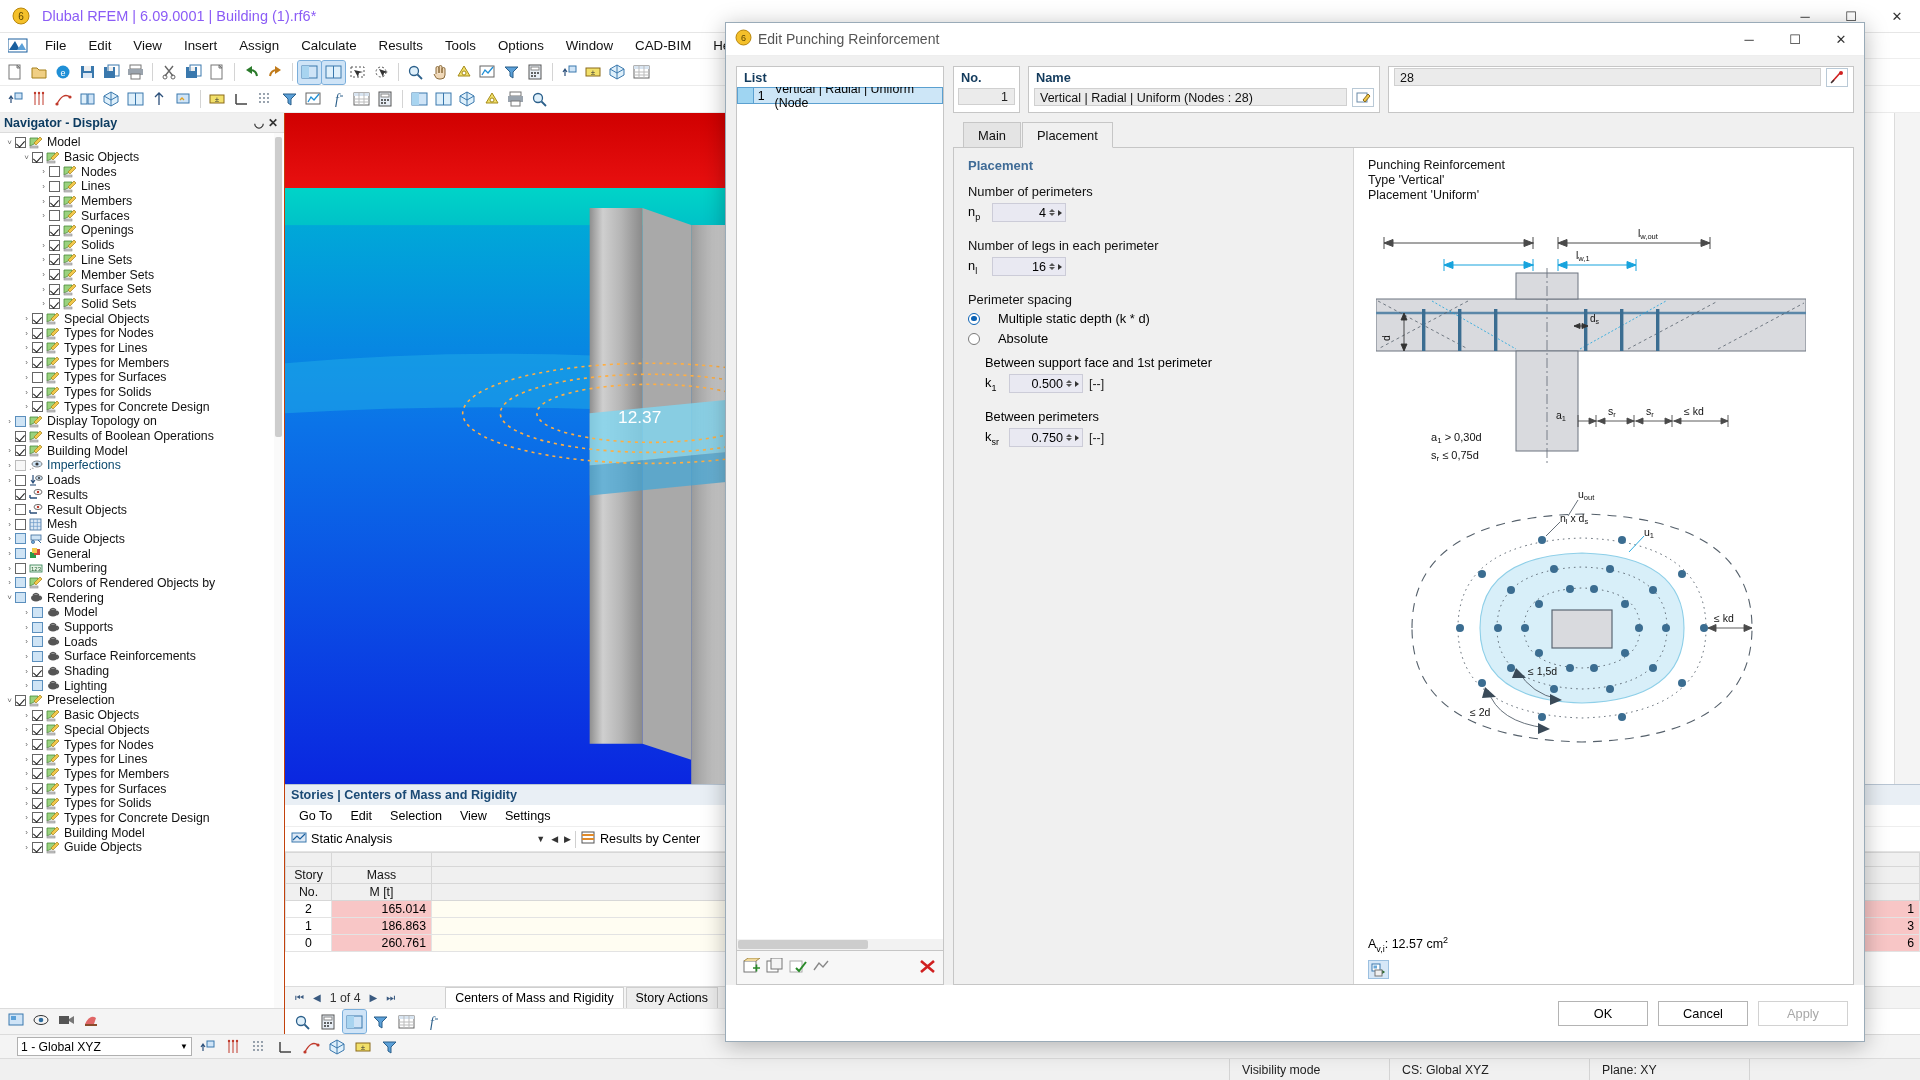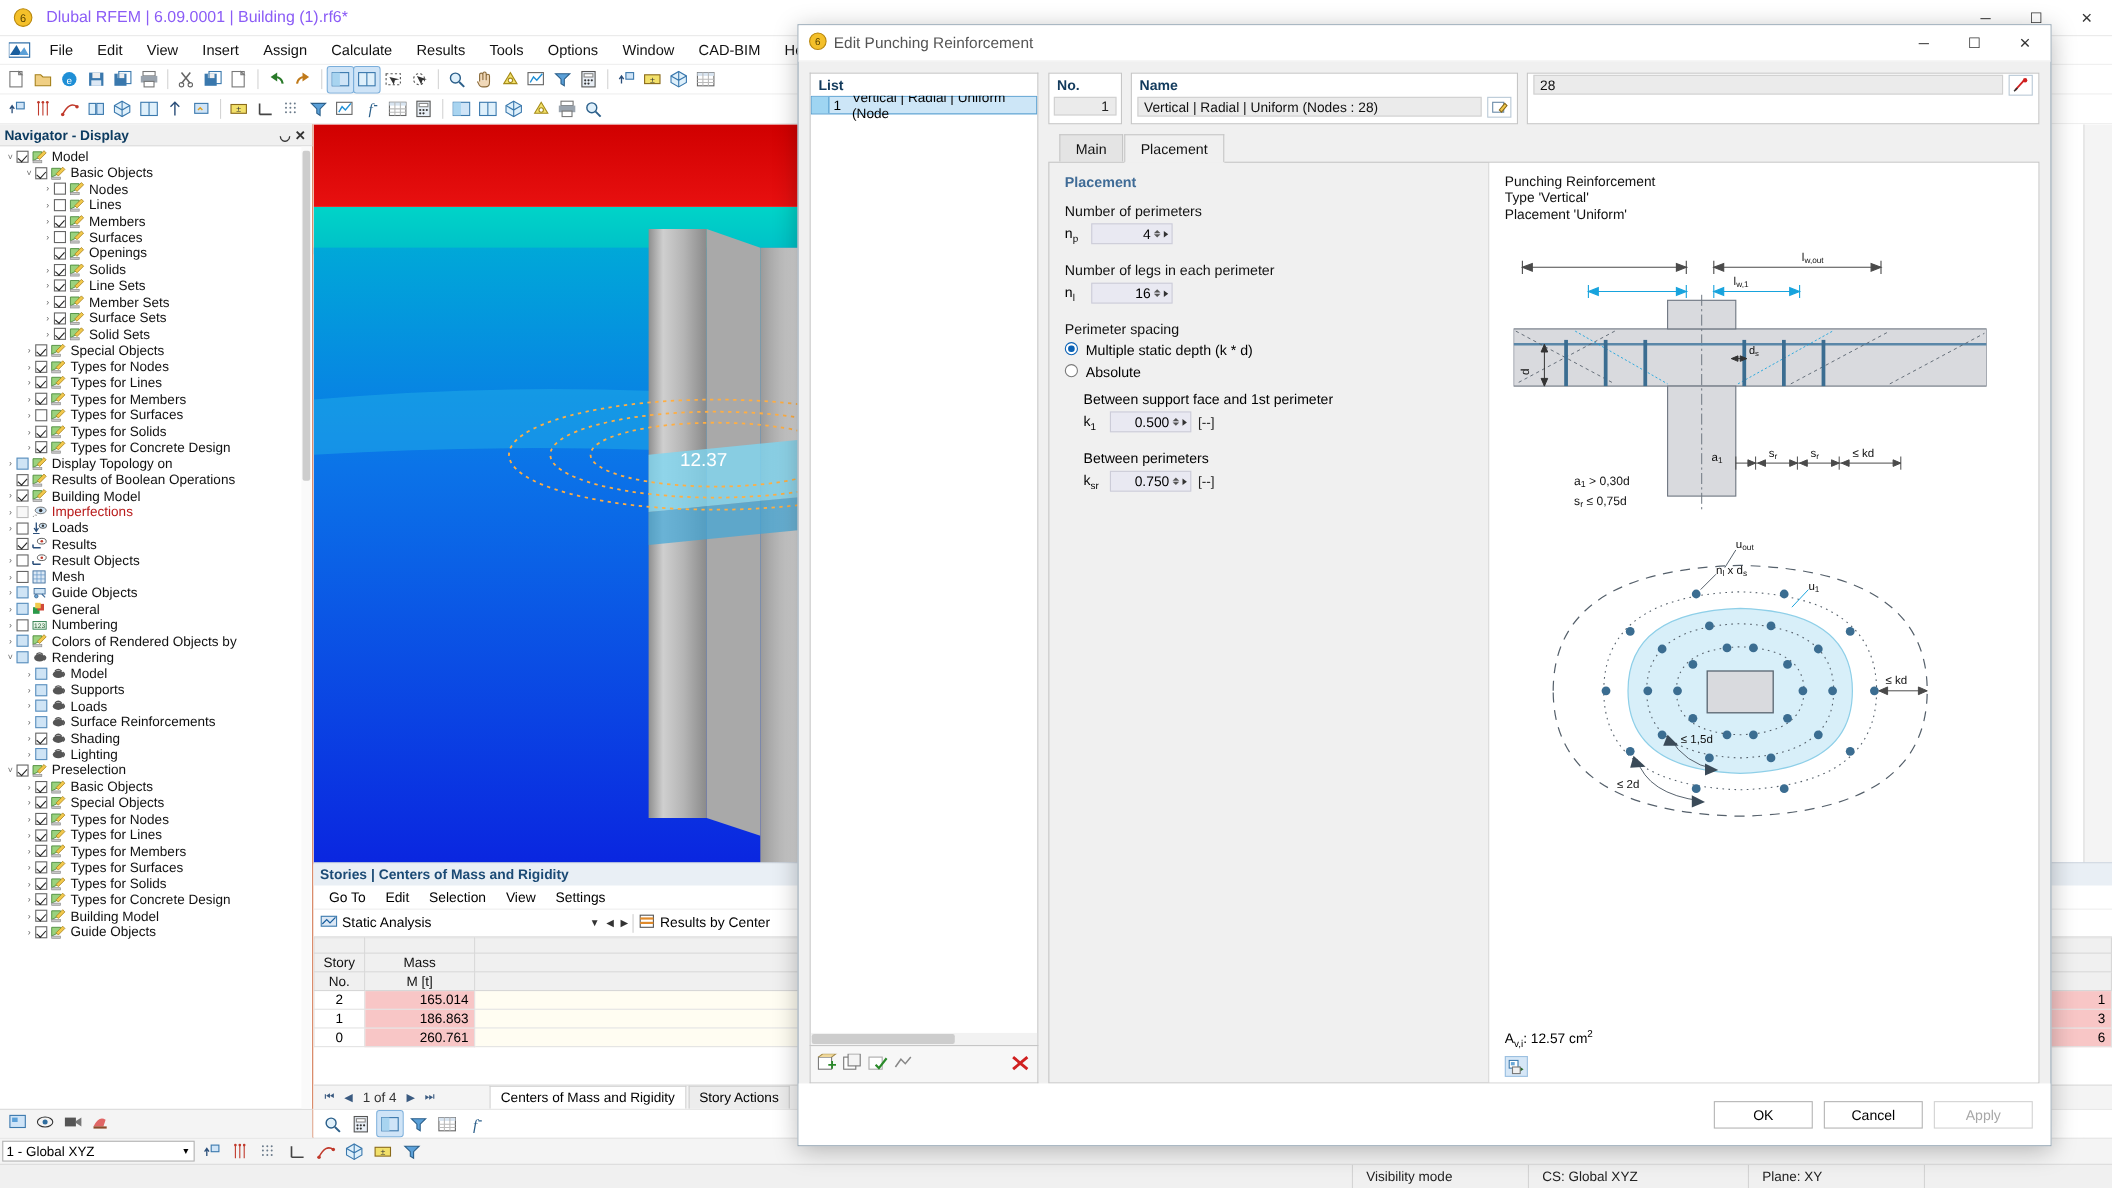--- a/index.html
+++ b/index.html
@@ -49,21 +49,21 @@
   .nav-tree { flex:1; overflow:hidden; padding-top:2px; position:relative; }
   .trow { height:14.7px; display:flex; align-items:center; font-size:12.3px; white-space:nowrap; color:#111; }
   .twist { width:11px; text-align:center; color:#666; font-size:8px; flex:0 0 auto; }
   .tchk { width:11px;height:11px;border:1px solid #666; background:#fff; margin-right:3px; flex:0 0 auto;
      position:relative; }
   .tchk.on::after { content:""; position:absolute; left:2px; top:1px; width:4px;height:7px;
      border:solid #222; border-width:0 1.4px 1.4px 0; transform:rotate(42deg); }
   .tchk.blue { background:#cfe4f5; border-color:#5b8fbd; }
   .tchk.dim { border-color:#bbb; background:#f7f7f7; }
   .ticon { width:14px;height:13px;margin-right:4px;flex:0 0 auto; }
-  .tlabel.dim { color:#b91c1c; }
+  .tlabel.dim { color:#0c4a6e; }
   .nav-scroll { position:absolute; right:1px; top:0; width:9px; height:100%; background:#fafafa; }
   .nav-thumb { position:absolute; right:1px; top:4px; width:7px; height:300px; background:#cdcdcd; border-radius:2px;}
   .nav-bottombar { height:26px; background:#f4f4f4; border-top:1px solid #dcdcdc; display:flex;
      align-items:center; gap:8px; padding-left:8px; }
 
   
   .view { flex:1; position:relative; background:#fff; overflow:hidden; }
   .render { position:absolute; left:0; top:0; right:0; bottom:0; }
 
   
@@ -92,21 +92,21 @@
   .tabbtn.sel { background:#fff;margin-left:40px; }
   .tp-bottomtools { height:26px; background:#fff; display:flex; align-items:center; gap:3px;
      padding-left:6px; border-top:1px solid #e6e6e6; }
 
   
   .rightstrip { position:absolute; right:0; top:0; bottom:0; width:26px; background:#f4f4f4;
      border-left:1px solid #dcdcdc; }
 
   
   .botbar1 { height:24px; background:#f4f4f4; border-top:1px solid #dcdcdc; display:flex;
-     align-items:center; gap:4px; padding-left:2px; flex:0 0 auto; }
+     align-items:center; gap:4px; padding-left:17px; flex:0 0 auto; }
   .cs-combo { width:175px; height:19px; border:1px solid #b0b0b0; background:#fff; display:flex;
      align-items:center; padding:0 3px; font-size:12.2px; }
   .cs-combo .v { flex:1; }
   .statusbar { height:22px; background:#f0f0f0; border-top:1px solid #dcdcdc; display:flex;
      align-items:center; font-size:12.3px; color:#222; flex:0 0 auto; }
   .sb-cell { padding:0 12px; border-right:1px solid #d4d4d4; height:100%; display:flex; align-items:center; }
 
   
   .dialog { position:absolute; left:725px; top:22px; width:1140px; height:1020px;
      background:#f0f0f0; border:1px solid #9aabb8; box-shadow:0 4px 22px rgba(0,0,0,.28);
@@ -153,21 +153,21 @@
   .sym { font-size:12.8px; width:18px; }
   .sym sub { font-size:9px; }
   .spin { width:74px; height:19px; background:#e9e9f2; border:1px solid #ccccd8; display:flex;
      align-items:center; padding:0 3px; }
   .spin .v { flex:1; text-align:right; font-size:12.6px; padding-right:3px; }
   .spin .ar { display:flex; flex-direction:column; gap:1px; margin-right:3px; }
   .ar-u { width:0;height:0;border-left:3px solid transparent;border-right:3px solid transparent;border-bottom:3.5px solid #555;}
   .ar-d { width:0;height:0;border-left:3px solid transparent;border-right:3px solid transparent;border-top:3.5px solid #555;}
   .ar-r { width:0;height:0;border-top:3.5px solid transparent;border-bottom:3.5px solid transparent;border-left:4.5px solid #333;}
   .unit { font-size:12.4px; color:#222; }
-  .radio-row { display:flex; gap:7px; margin-bottom:5px; }
+  .radio-row { display:flex; align-items:center; gap:18px; margin-bottom:5px; }
   .radio { width:12px;height:12px;border:1.4px solid #7a7a7a;border-radius:50%; background:#fff; position:relative;}
   .radio.on { border-color:#0b62b5; }
   .radio.on::after{content:"";position:absolute;left:2.3px;top:2.3px;width:5.4px;height:5.4px;border-radius:50%;background:#0b62b5;}
   .radio-lbl { font-size:12.9px; }
   .indent { margin-left:17px; }
   .sub-lbl { font-size:12.8px; margin:9px 0 4px 0; }
 
   .previewpane { flex:1; background:#fff; padding:10px 14px; position:relative; overflow:hidden; }
   .pv-head { font-size:12.5px; line-height:15px; color:#111; }
   .pv-foot { position:absolute; left:14px; bottom:30px; font-size:12.5px; }

